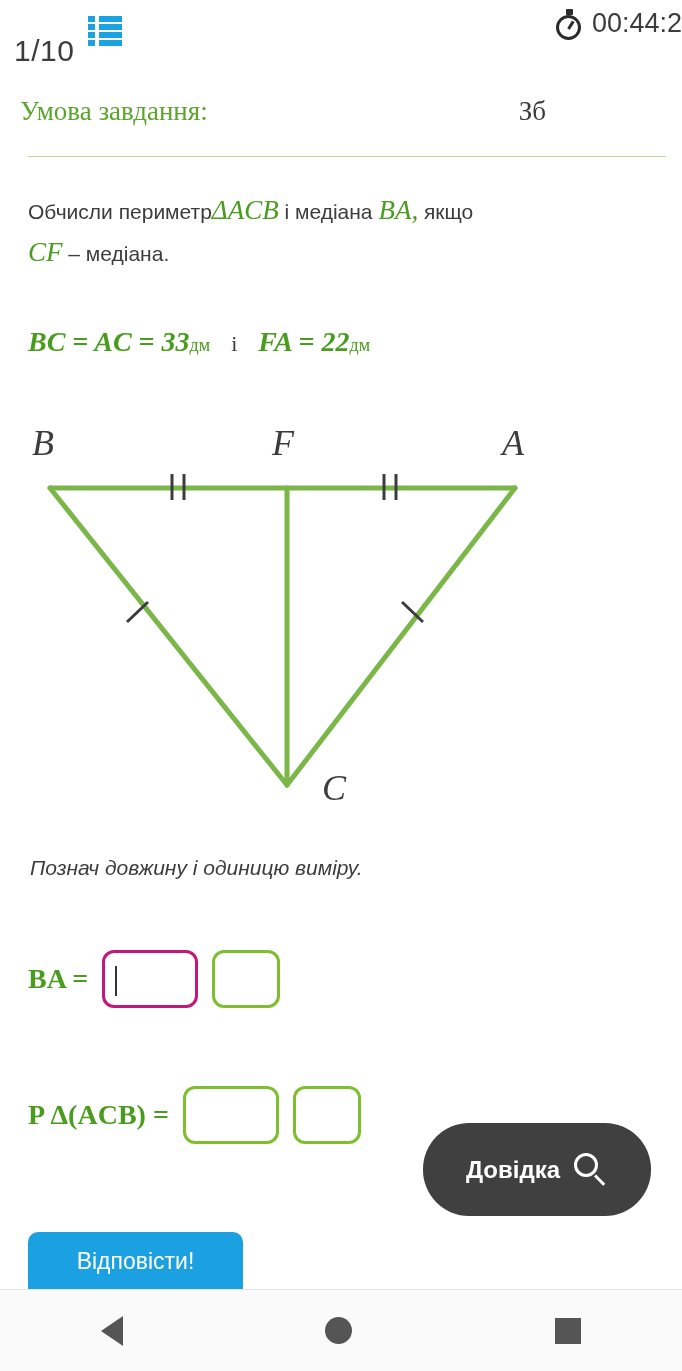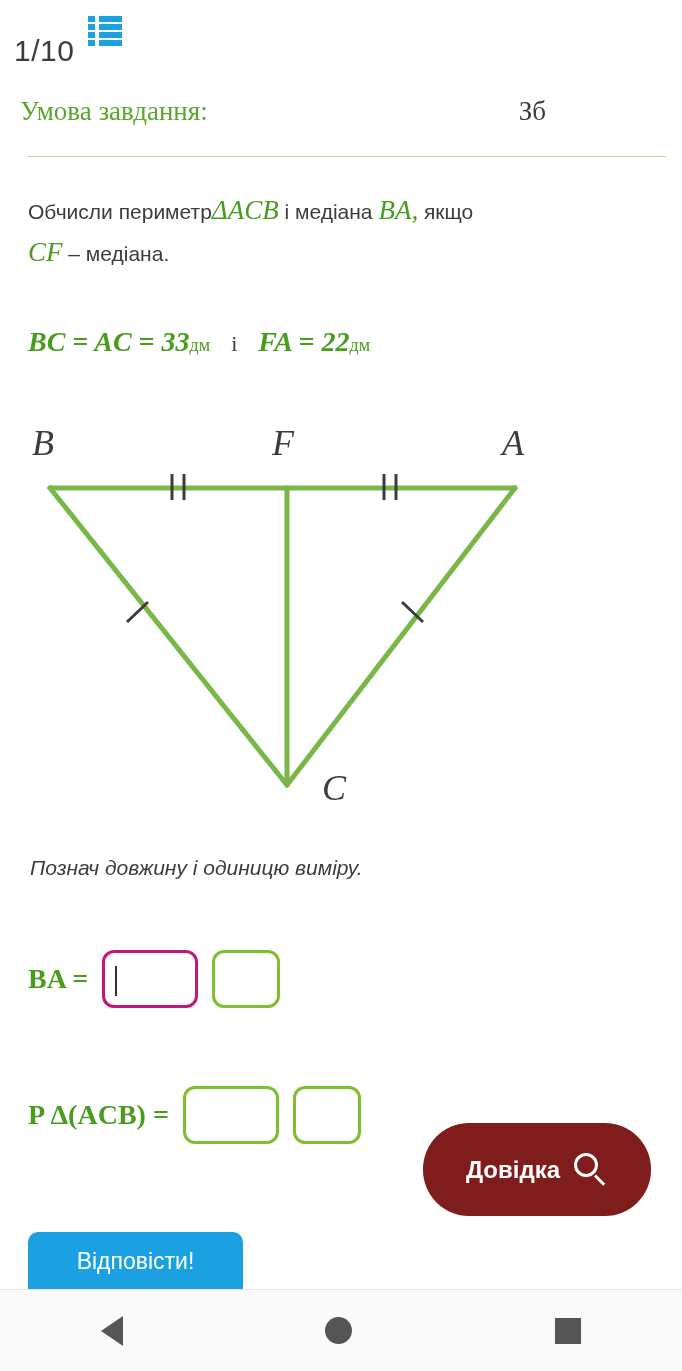--- a/index.html
+++ b/index.html
@@ -116,21 +116,21 @@
   .inputbox.focused { border-color: #c2187d; }
   .inputbox .caret {
     display: block; width: 2px; height: 30px; background: #333;
     margin: 13px 0 0 10px;
   }
 
   
   .help-btn {
     position: absolute; top: 1123px; left: 423px;
     width: 228px; height: 93px;
-    background: #7f1d1d; border-radius: 46px;
+    background: #404040; border-radius: 46px;
     display: flex; align-items: center; justify-content: center;
     color: #fff; font-size: 24px; font-weight: bold;
   }
   .help-btn .magnifier { margin-left: 14px; width: 34px; height: 34px; position: relative; }
   .help-btn .magnifier .lens {
     position: absolute; left: 0; top: 0; width: 24px; height: 24px;
     border: 3px solid #fff; border-radius: 50%;
   }
   .help-btn .magnifier .handle {
     position: absolute; left: 21px; top: 21px; width: 13px; height: 3px;
@@ -177,20 +177,28 @@
           <div class="ln"></div>
         </div>
       <div class="row">
           <div class="sq"></div>
           <div class="ln"></div>
         </div>
       <div class="row">
           <div class="sq"></div>
           <div class="ln"></div>
         </div>
+    </div>
+    <div class="timer-wrap">
+      <div class="stopwatch">
+        <div class="stem"></div>
+        <div class="circle"></div>
+        <div class="hand"></div>
+      </div>
+      <div class="timer-text">00:44:2</div>
     </div>
   </div>
 
   <div class="task-header">
     <div class="label">Умова завдання:</div>
     <div class="right">Зб</div>
   </div>
   <div class="hr"></div>
 
   <div class="statement">

